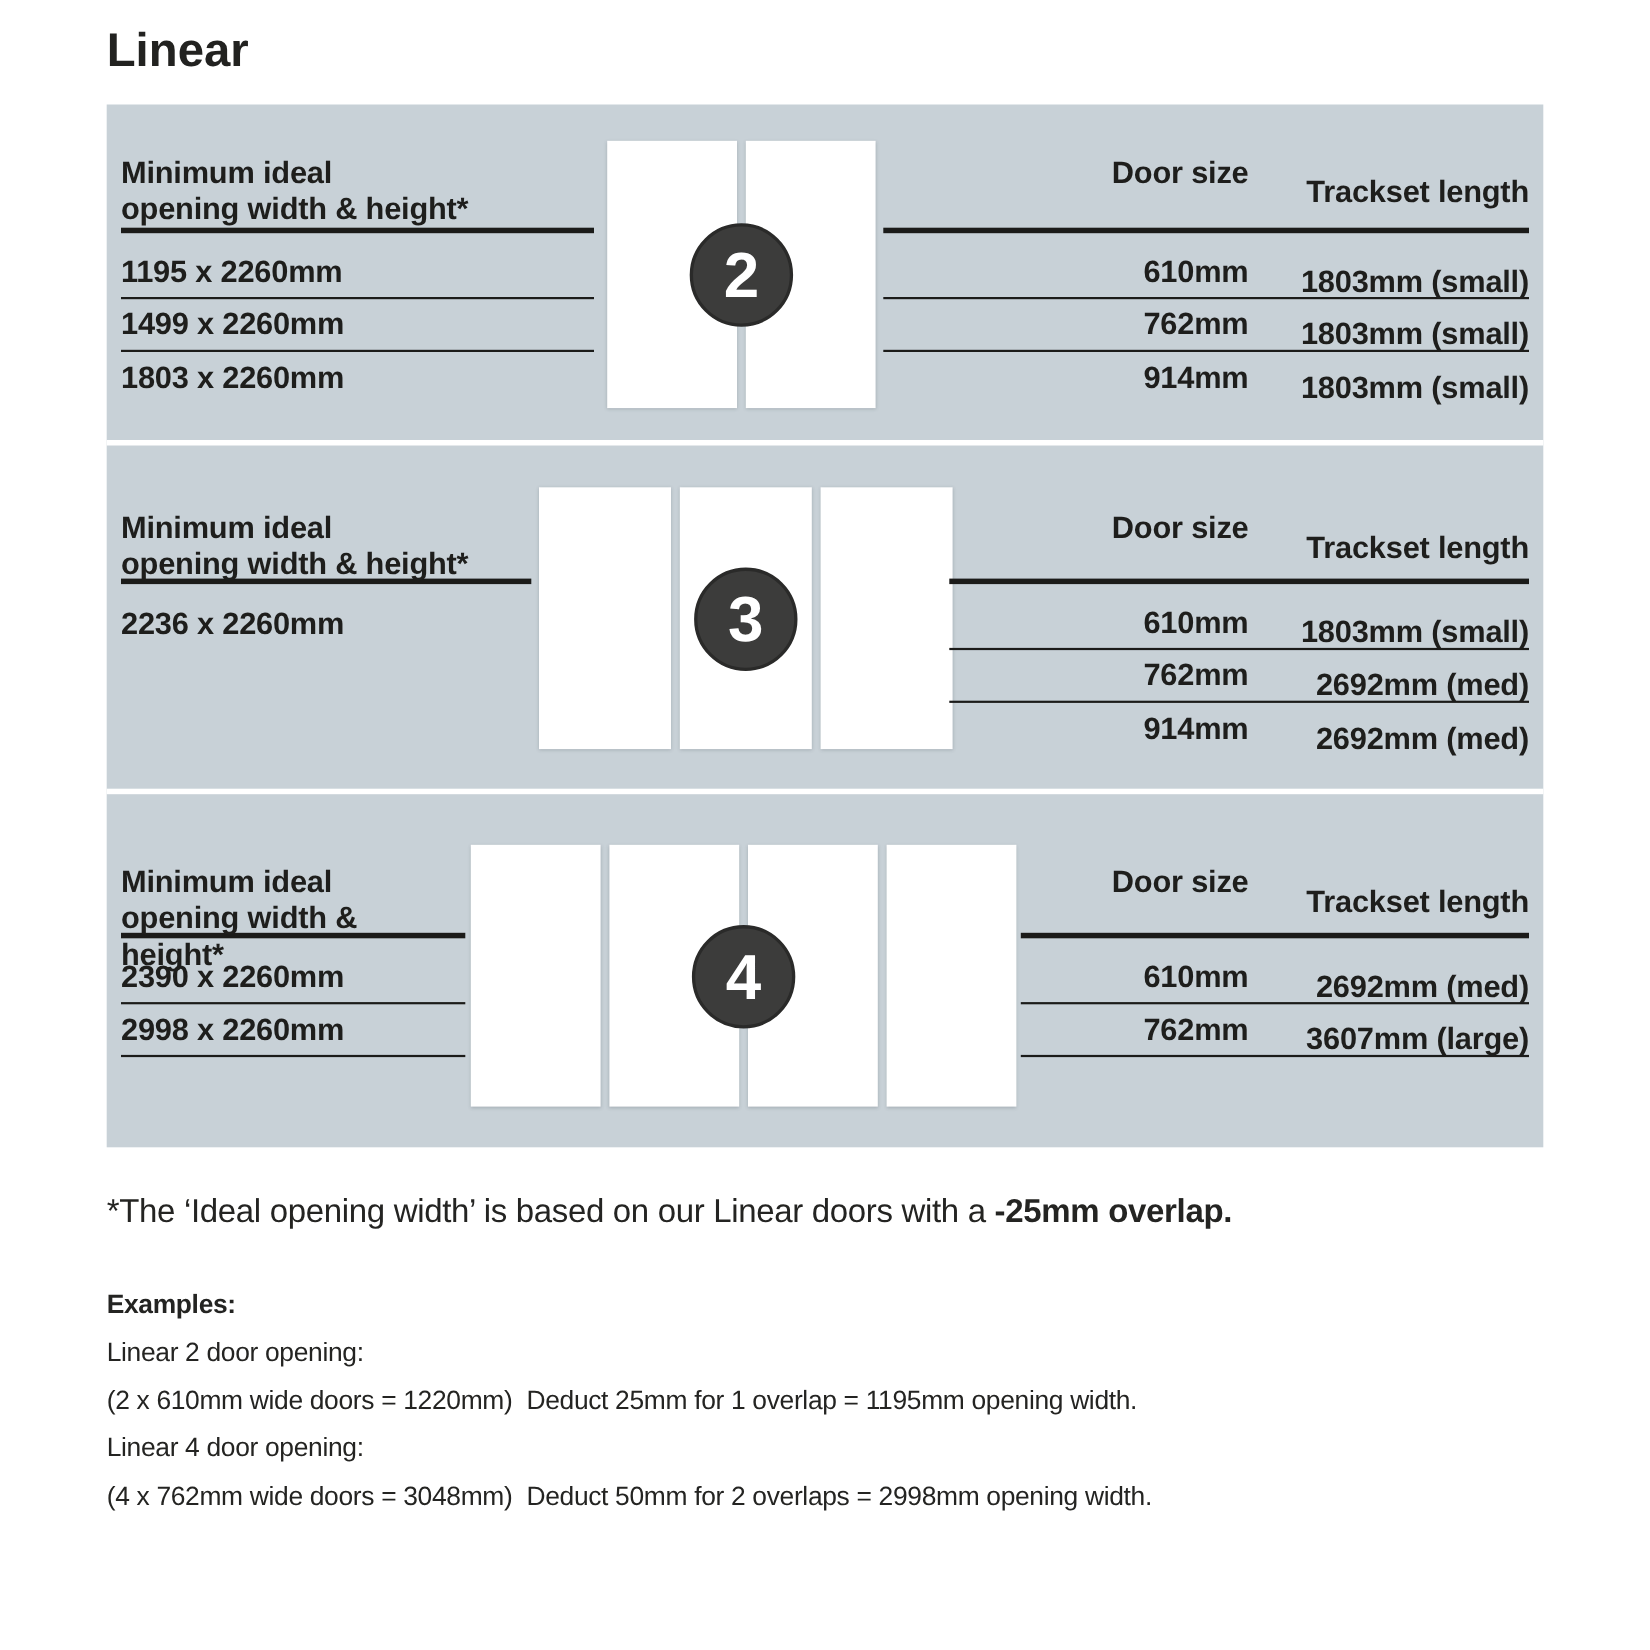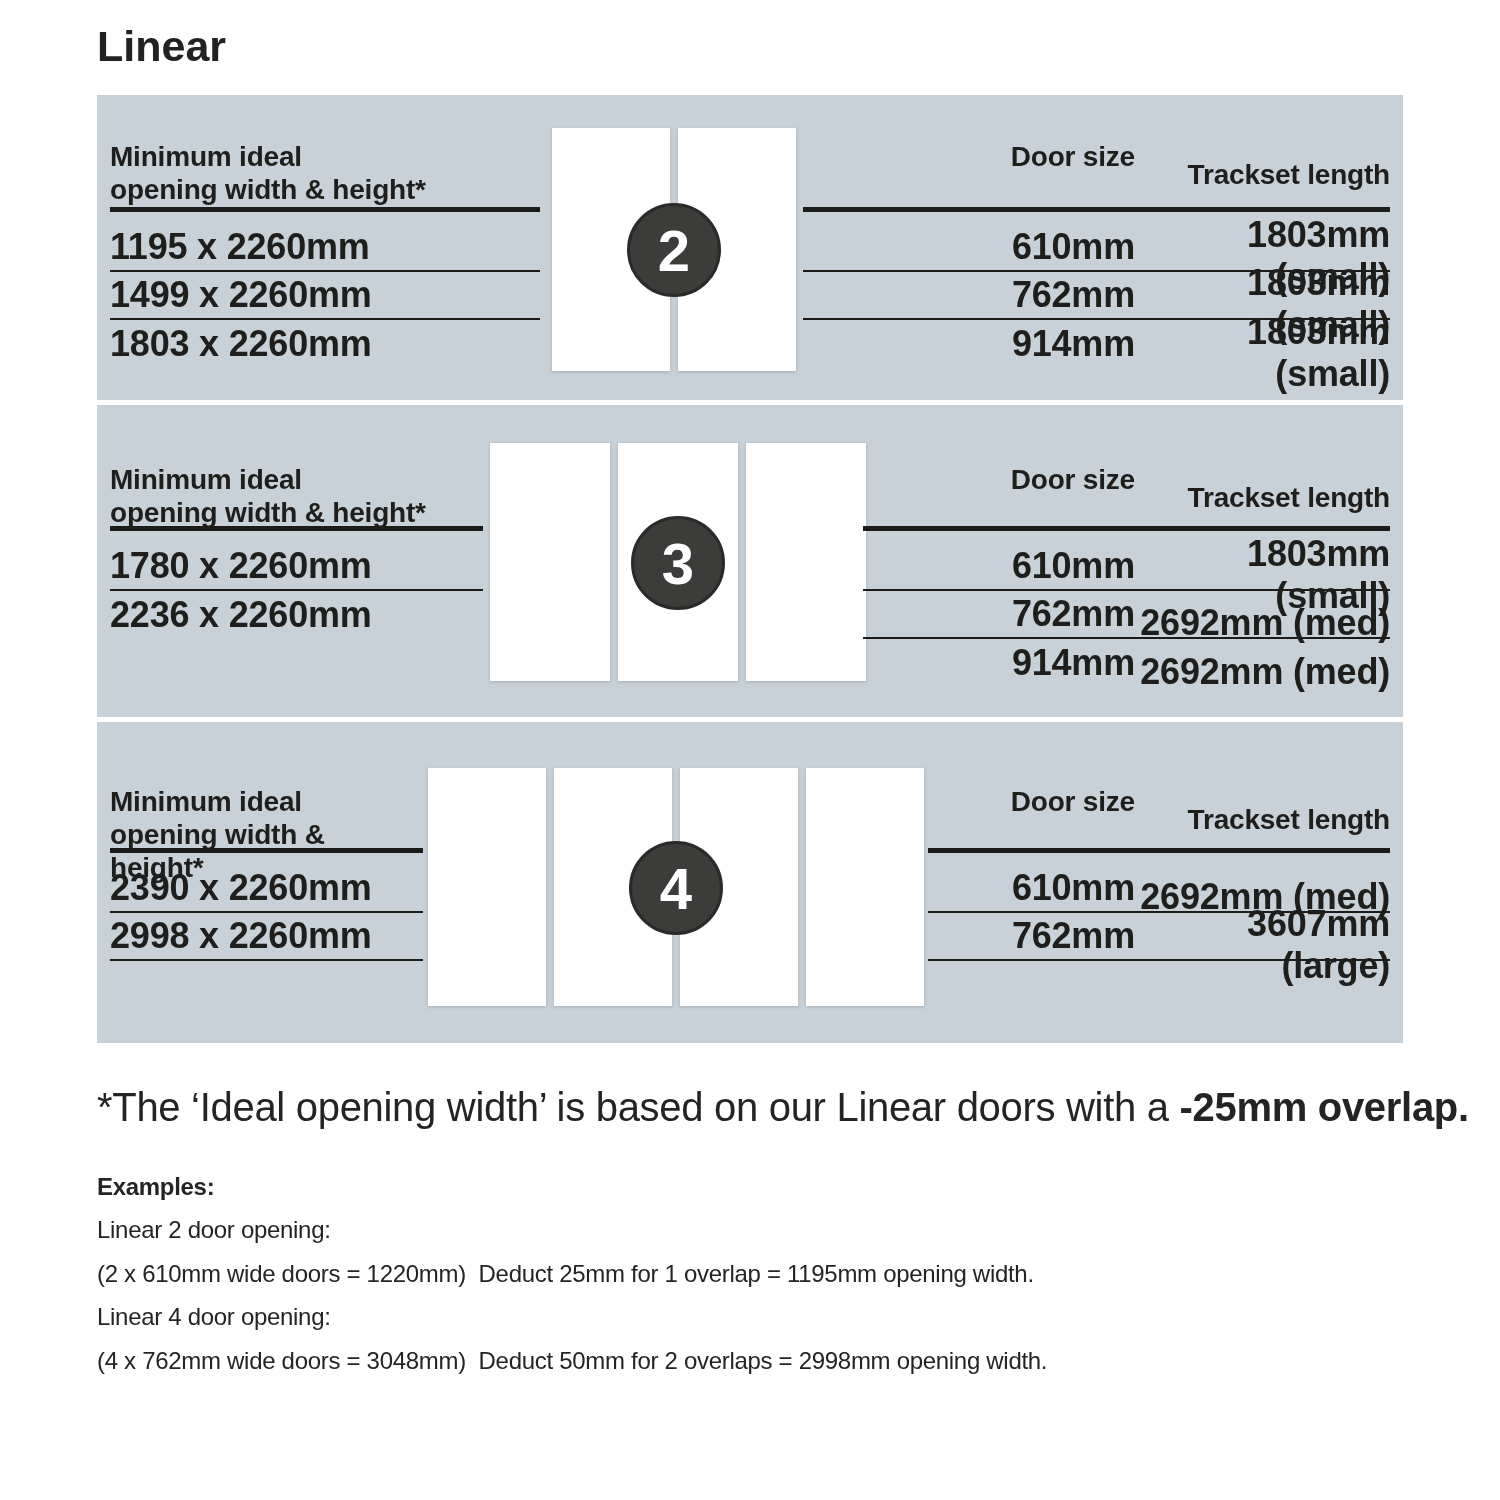--- a/index.html
+++ b/index.html
@@ -26,38 +26,38 @@
 
   .tbl-head { border-bottom:5px solid #1b1b19; }
   .s1 .tbl-head { height:72px; }
   .s2 .tbl-head, .s3 .tbl-head { height:68px; }
   .head-text { font-size:28px; font-weight:700; line-height:33px; letter-spacing:-0.2px; }
   .head-row { display:flex; }
   .cell-a { flex:1; text-align:right; }
   .cell-b { width:255px; text-align:right;margin-top:18px; }
 
   .rows { padding-top:12px; }
-  .row { height:48px; display:flex; align-items:center; font-size:36px; font-weight:700; letter-spacing:-0.2px; border-bottom:2px solid #1b1b19; }
+  .row { height:48px; display:flex; align-items:center; font-size:28px; font-weight:700; letter-spacing:-0.2px; border-bottom:2px solid #1b1b19; }
   .rows.open-end .row:last-child { border-bottom:none; }
 
   
   .doors { position:absolute; display:flex; gap:8px; }
   .door { background:#ffffff; box-shadow:0 1px 3px rgba(60,70,80,0.25); }
   .s1 .doors { top:33px; left:455px; } .s1 .door { width:118px; height:243px; }
   .s2 .doors { top:38px; left:393px; } .s2 .door { width:120px; height:238px; }
   .s3 .doors { top:46px; left:331px; } .s3 .door { width:118px; height:238px; }
 
   .circle { position:absolute; width:94px; height:94px; border-radius:50%; background:#3c3c3b; border:3px solid #2a2a29;
             display:flex; align-items:center; justify-content:center; color:#ffffff; font-size:58px; font-weight:700; }
   .s1 .circle { top:108px; left:530px; }
   .s2 .circle { top:111px; left:534px; }
   .s3 .circle { top:119px; left:532px; }
 
   
-  .footnote { position:absolute; left:97px; top:1085px; font-size:40px; font-weight:400; letter-spacing:-0.3px; color:#242422; white-space:pre-wrap; }
+  .footnote { position:absolute; left:97px; top:1085px; font-size:30px; font-weight:400; letter-spacing:-0.3px; color:#242422; white-space:pre-wrap; }
   .footnote b { font-weight:700; }
   .examples { position:absolute; left:97px; top:1165px; font-size:24px; letter-spacing:-0.3px; color:#242422; }
   .examples-heading { font-weight:700; line-height:43px; }
   .ex-line { font-weight:400; line-height:43.5px; white-space:pre-wrap; }
 </style>
 </head>
 <body>
 
 <div class="page">
 
@@ -108,21 +108,20 @@
 
     <div class="divider"></div>
 
     <div class="section s2">
       <div class="tbl tbl-left">
         <div class="tbl-head">
           <div class="head-text">Minimum ideal</div>
           <div class="head-text">opening width &amp; height*</div>
         </div>
         <div class="rows open-end">
-          <div class="row">1780 x 2260mm</div>
           <div class="row">2236 x 2260mm</div>
         </div>
       </div>
 
       <div class="doors">
         <div class="door"></div>
         <div class="door"></div>
         <div class="door"></div>
       </div>
       <div class="circle">3</div>

